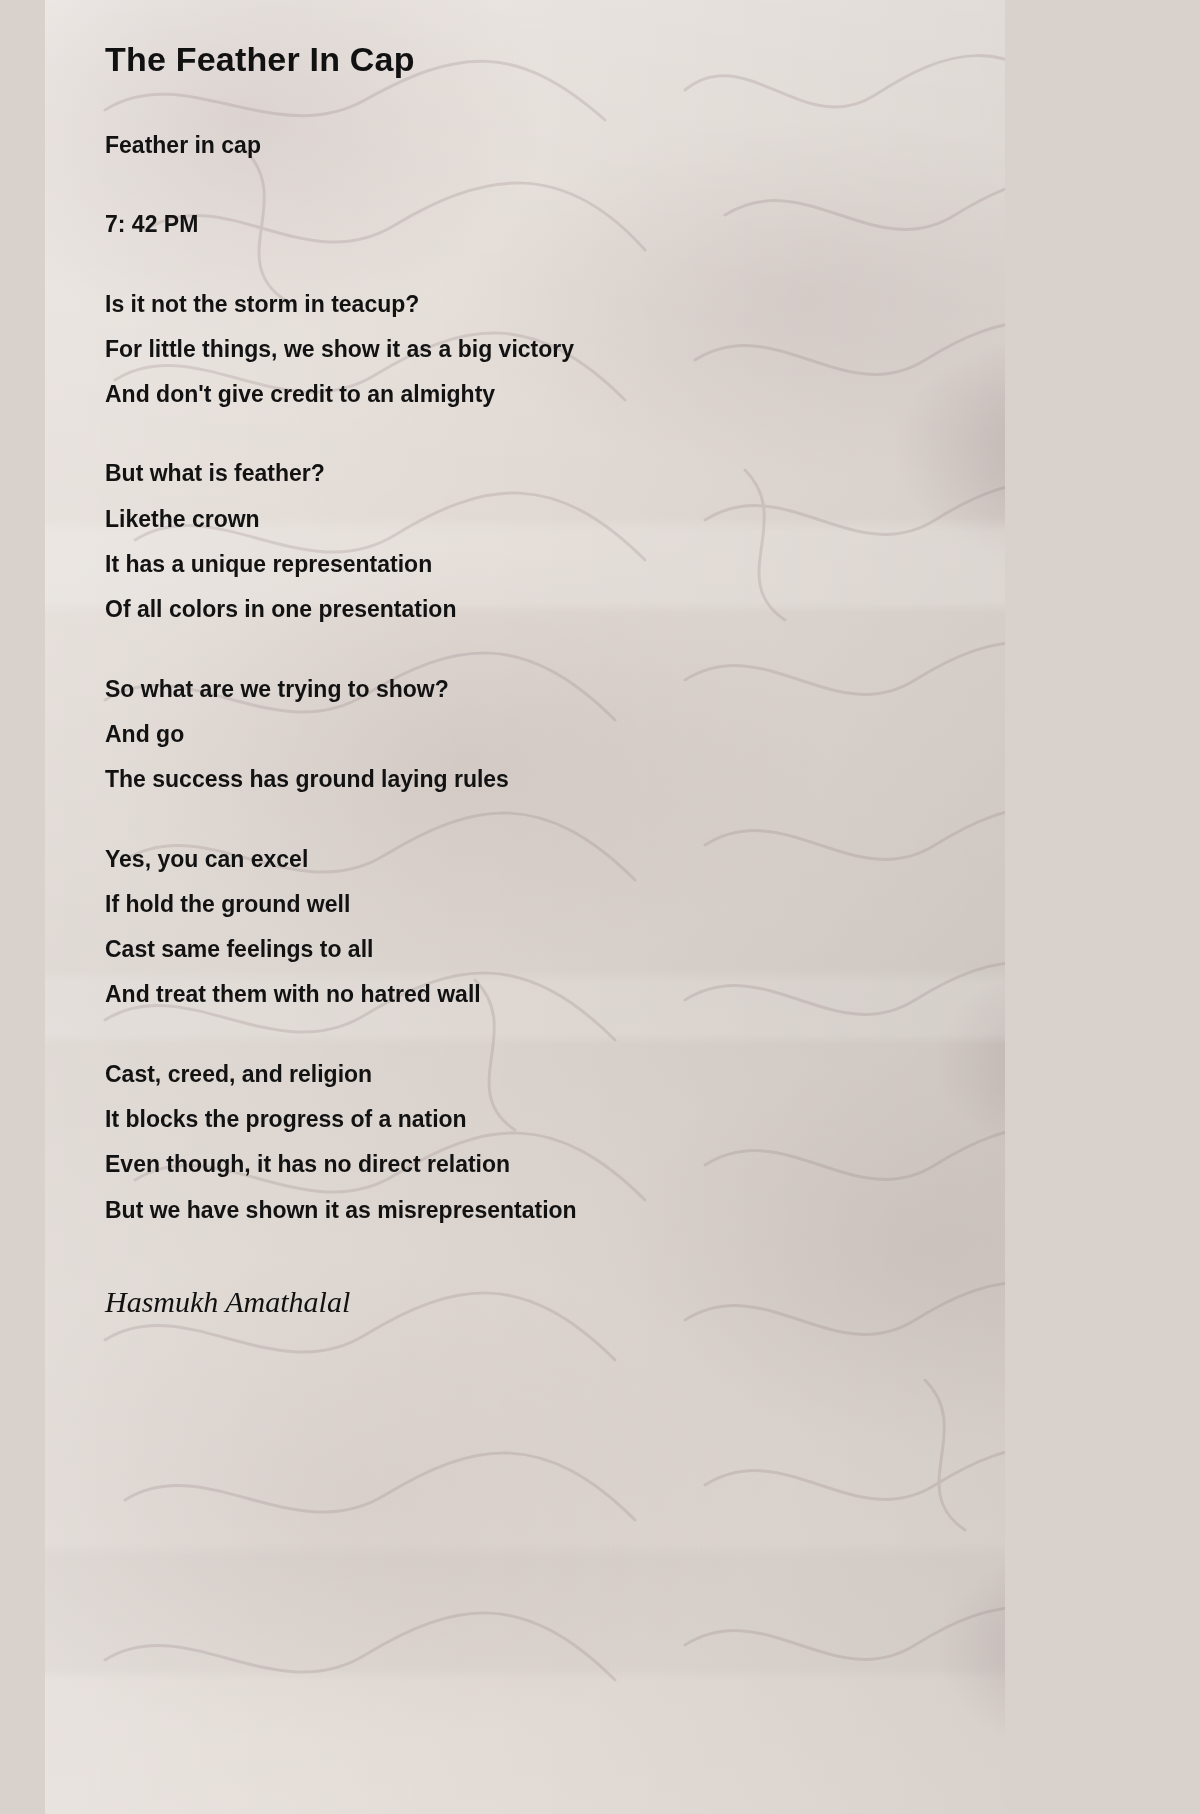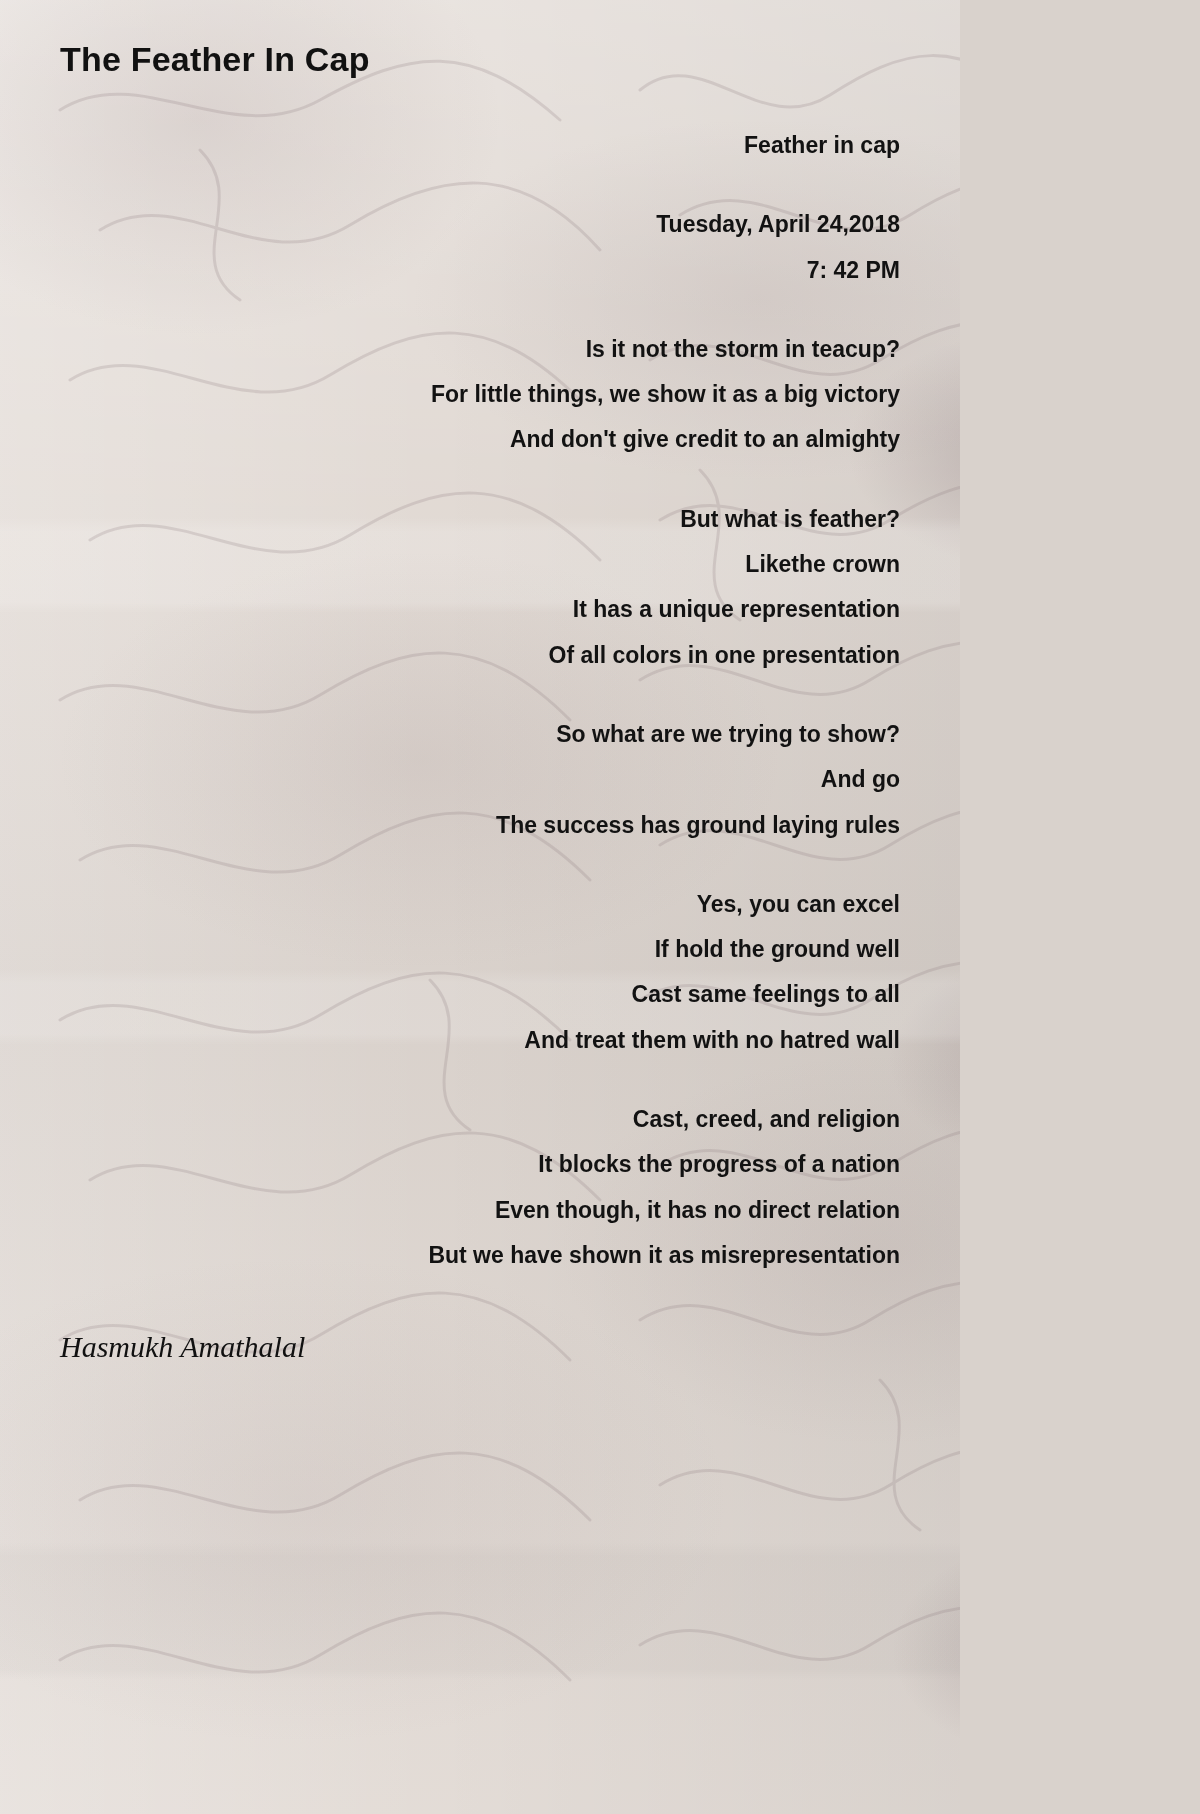--- a/index.html
+++ b/index.html
@@ -13,20 +13,21 @@
     font-family: "Liberation Sans", sans-serif;
     overflow: hidden;
   }
   .page {
     position: relative;
     width: 960px;
     height: 1814px;
     box-sizing: border-box;
     background-color: #14b8a6;
     overflow: hidden;
+    margin-left: 45px;
   }
   
   .paper-texture {
     position: absolute;
     inset: 0;
     background-color: #e0d8d2;
     background-image:
       radial-gradient(ellipse 260px 170px at 1030px 450px, rgba(120,100,105,0.30), rgba(120,100,105,0) 70%),
       radial-gradient(ellipse 230px 150px at 1050px 1060px, rgba(120,100,105,0.28), rgba(120,100,105,0) 70%),
       radial-gradient(ellipse 240px 160px at 1060px 1650px, rgba(120,100,105,0.28), rgba(120,100,105,0) 70%),
@@ -78,21 +79,20 @@
     font-size: 23px;
     font-weight: bold;
     color: #121212;
     line-height: 1.97;
   }
   .stanza {
     margin: 0 0 34px 0;
   }
   .line {
     white-space: pre-wrap;
-    text-align: right;
   }
   .author {
     margin-top: 52px;
     font-size: 30px;
     font-style: italic;
     color: #111111;
     font-family: Liberation Serif, serif;
   }
 </style>
 </head>
@@ -138,21 +138,20 @@
 
     <h1 class="poem-title">The Feather In Cap</h1>
 
     <div class="poem-body">
 
       <div class="stanza">
         <div class="line">Feather in cap</div>
       </div>
 
       <div class="stanza">
-        <div class="line">Tuesday, April 24,2018</div>
         <div class="line">7: 42 PM</div>
       </div>
 
       <div class="stanza">
         <div class="line">Is it not the storm in teacup?</div>
         <div class="line">For little things, we show it as a big victory</div>
         <div class="line">And don't give credit to an almighty</div>
       </div>
 
       <div class="stanza">

